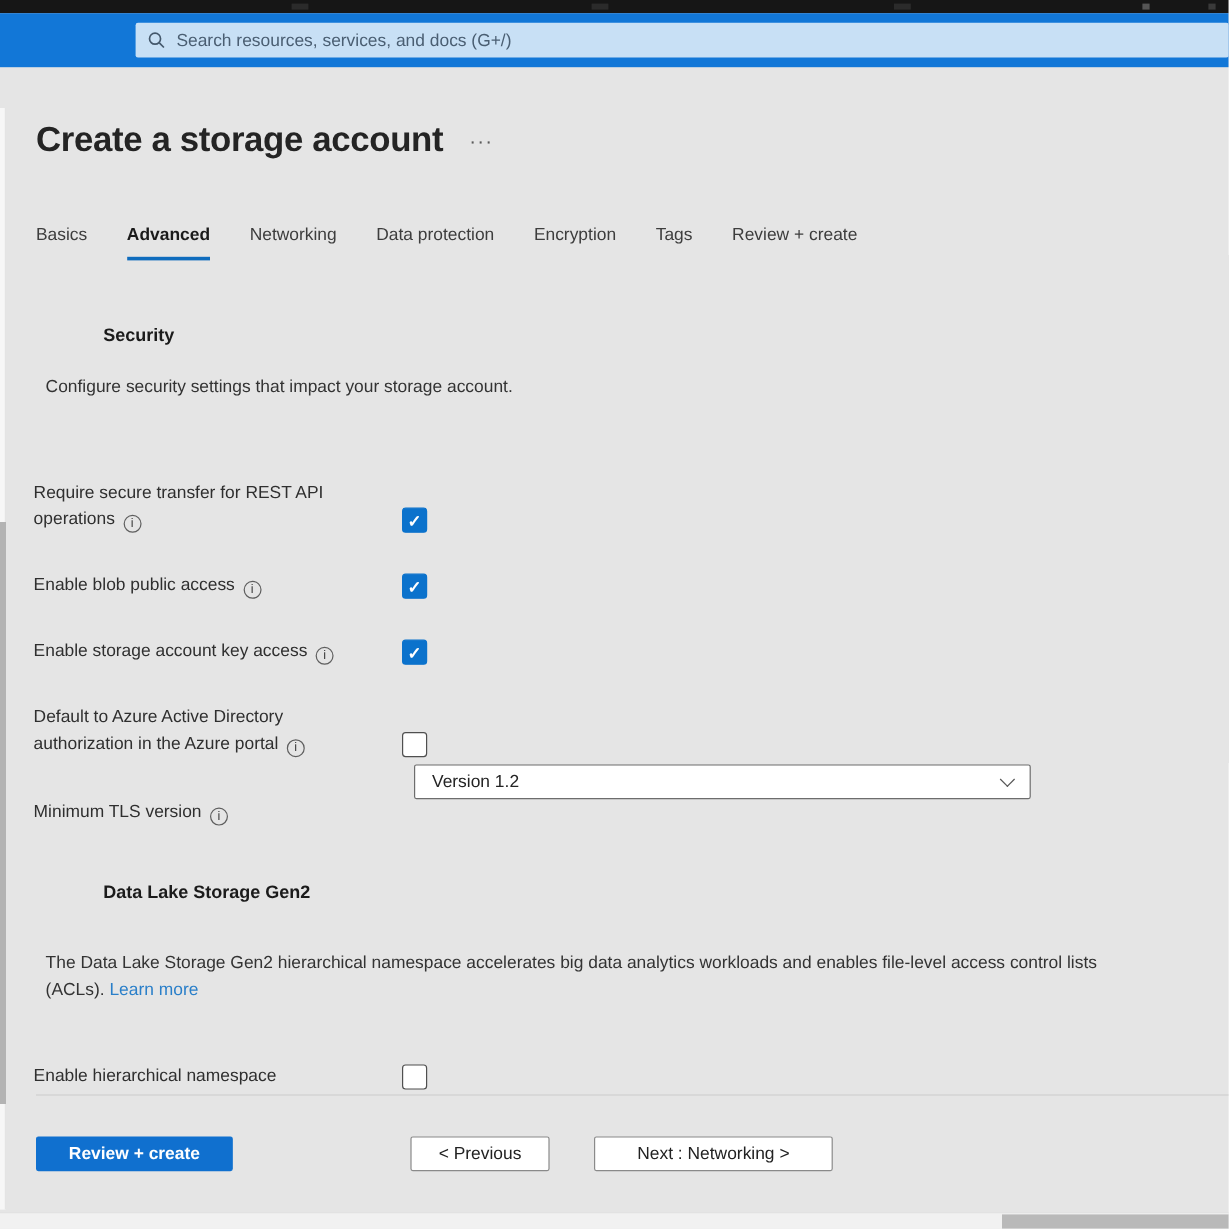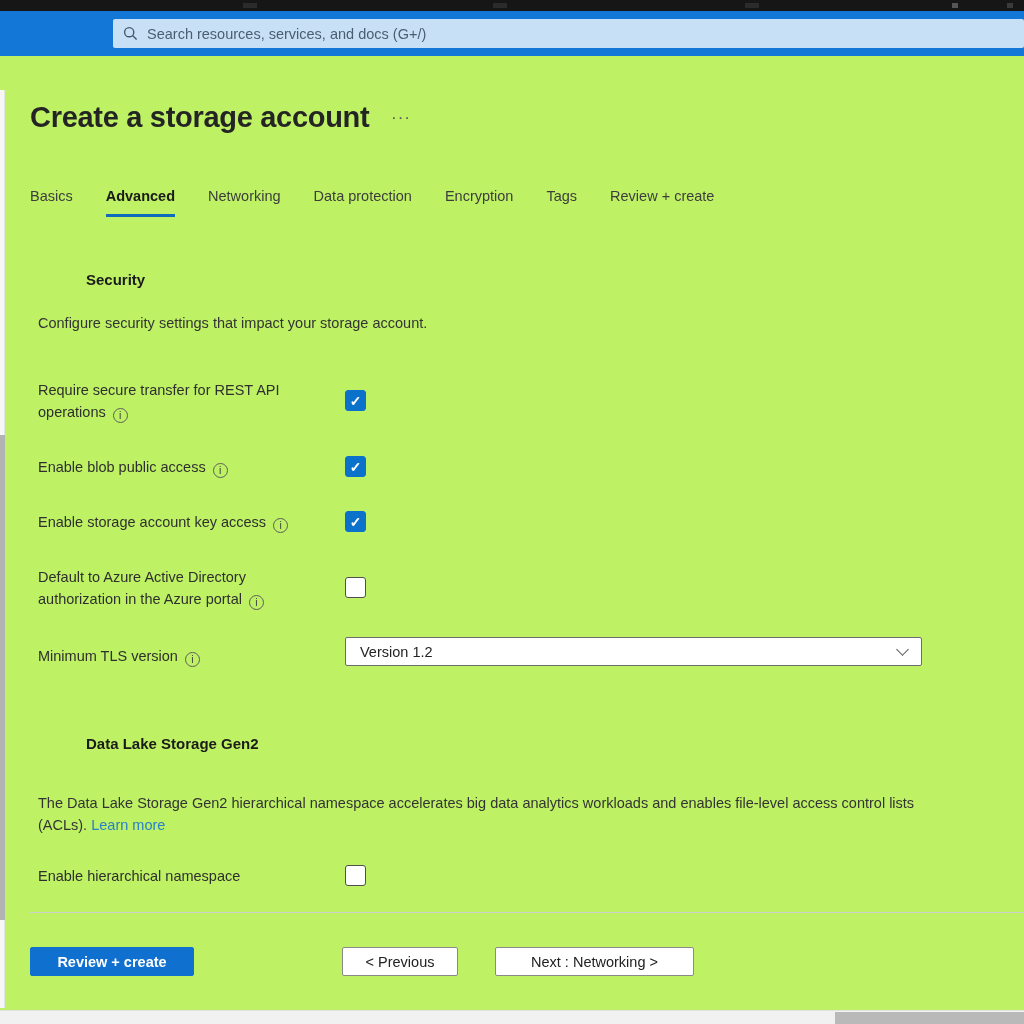--- a/index.html
+++ b/index.html
@@ -1,19 +1,19 @@
 <!DOCTYPE html>
 <html><head>
 <meta charset="utf-8">
 <style>
   * { box-sizing: border-box; margin: 0; padding: 0; }
   html,body { background:#fff; }
   .canvas {
     position: relative; width: 1024px; height: 1024px; overflow: hidden;
-    background: #bef264; font-family: "Liberation Sans", sans-serif; color:#323130;
+    background: #e5e5e5; font-family: "Liberation Sans", sans-serif; color:#323130;
   }
   
   .chrome-bar { position:absolute; left:0; top:0; width:1024px; height:11px; background:#161616; }
   .chrome-bar .mark { position:absolute; top:3px; width:14px; height:5px; background:#2b2b2b; }
   .top-bar { position:absolute; left:0; top:11px; width:1024px; height:45px; background:#1277d7; }
   .search-box {
     position:absolute; left:113px; top:8px; width:911px; height:29px;
     background:#c8e0f5; border-radius:2px; display:flex; align-items:center;
     padding:0 10px; border:none;
   }
@@ -32,37 +32,37 @@
   .page-title { position:absolute; left:30px; top:101px; font-size:29px; font-weight:700; color:#242424; letter-spacing:-0.3px; }
   .more-dots { position:absolute; left:391px; top:108px; font-size:17px; color:#5a5a5a; letter-spacing:1px; cursor:pointer; }
   
   .tabs { position:absolute; left:30px; top:188px; display:flex; gap:33px; }
   .tab { font-size:14.5px; color:#3d3d3d; padding-bottom:10px; border-bottom:3px solid transparent; cursor:pointer; white-space:nowrap; }
   .tab.active { font-weight:700; color:#1a1a1a; border-bottom-color:#0f6cbd; }
   
   .section-heading { position:absolute; left:38px; font-size:15px; font-weight:700; color:#1b1b1b;margin-left:48px; }
   .section-desc { position:absolute; left:38px; font-size:14.5px; color:#333; line-height:22px; }
   
-  .row { position:absolute; left:38px; display:flex; align-items:center; }
+  .row { position:absolute; left:28px; display:flex; align-items:flex-end;margin-top:21px; }
   .row .lbl { width:307px; font-size:14.5px; color:#2f2f2f; line-height:22px; padding-right:14px; }
   .info-icon {
     display:inline-flex; width:15px; height:15px; border:1px solid #5e5e5e; border-radius:50%;
     font-size:10.5px; line-height:1; color:#3c3c3c; align-items:center; justify-content:center;
     margin-left:7px; vertical-align:-2px; cursor:pointer;
   }
   .checkbox {
     width:21px; height:21px; border:1.5px solid #4f4f4f; border-radius:3px; background:#fff;
     margin-top:-1px; display:flex; align-items:center; justify-content:center; cursor:pointer; flex:0 0 auto;
   }
   .checkbox .check-glyph { display:none; color:#fff; font-size:14px; font-weight:700; line-height:1; }
   .checkbox.checked { background:#0b72cc; border-color:#0b72cc; }
   .checkbox.checked .check-glyph { display:block; }
   
   .select {
-    position:absolute; left:345px; width:577px; height:29px; background:#fff;
+    position:absolute; left:345px; width:514px; height:29px; background:#fff;
     border:1px solid #6d6d6d; border-radius:2px; display:flex; align-items:center;
     padding:0 14px; font-size:14.5px; color:#242424; cursor:pointer;
   }
   .select .value { flex:1; }
   .chevron { width:9px; height:9px; border-right:1.5px solid #555; border-bottom:1.5px solid #555; transform:rotate(45deg); margin-top:-4px; }
   .link { color:#2a7fc9; text-decoration:none; cursor:pointer; }
   
   .divider { position:absolute; left:30px; top:912px; width:994px; height:0; border-top:1px solid #cfcfcf; }
   .btn {
     position:absolute; top:947px; height:29px; display:flex; align-items:center; justify-content:center;

